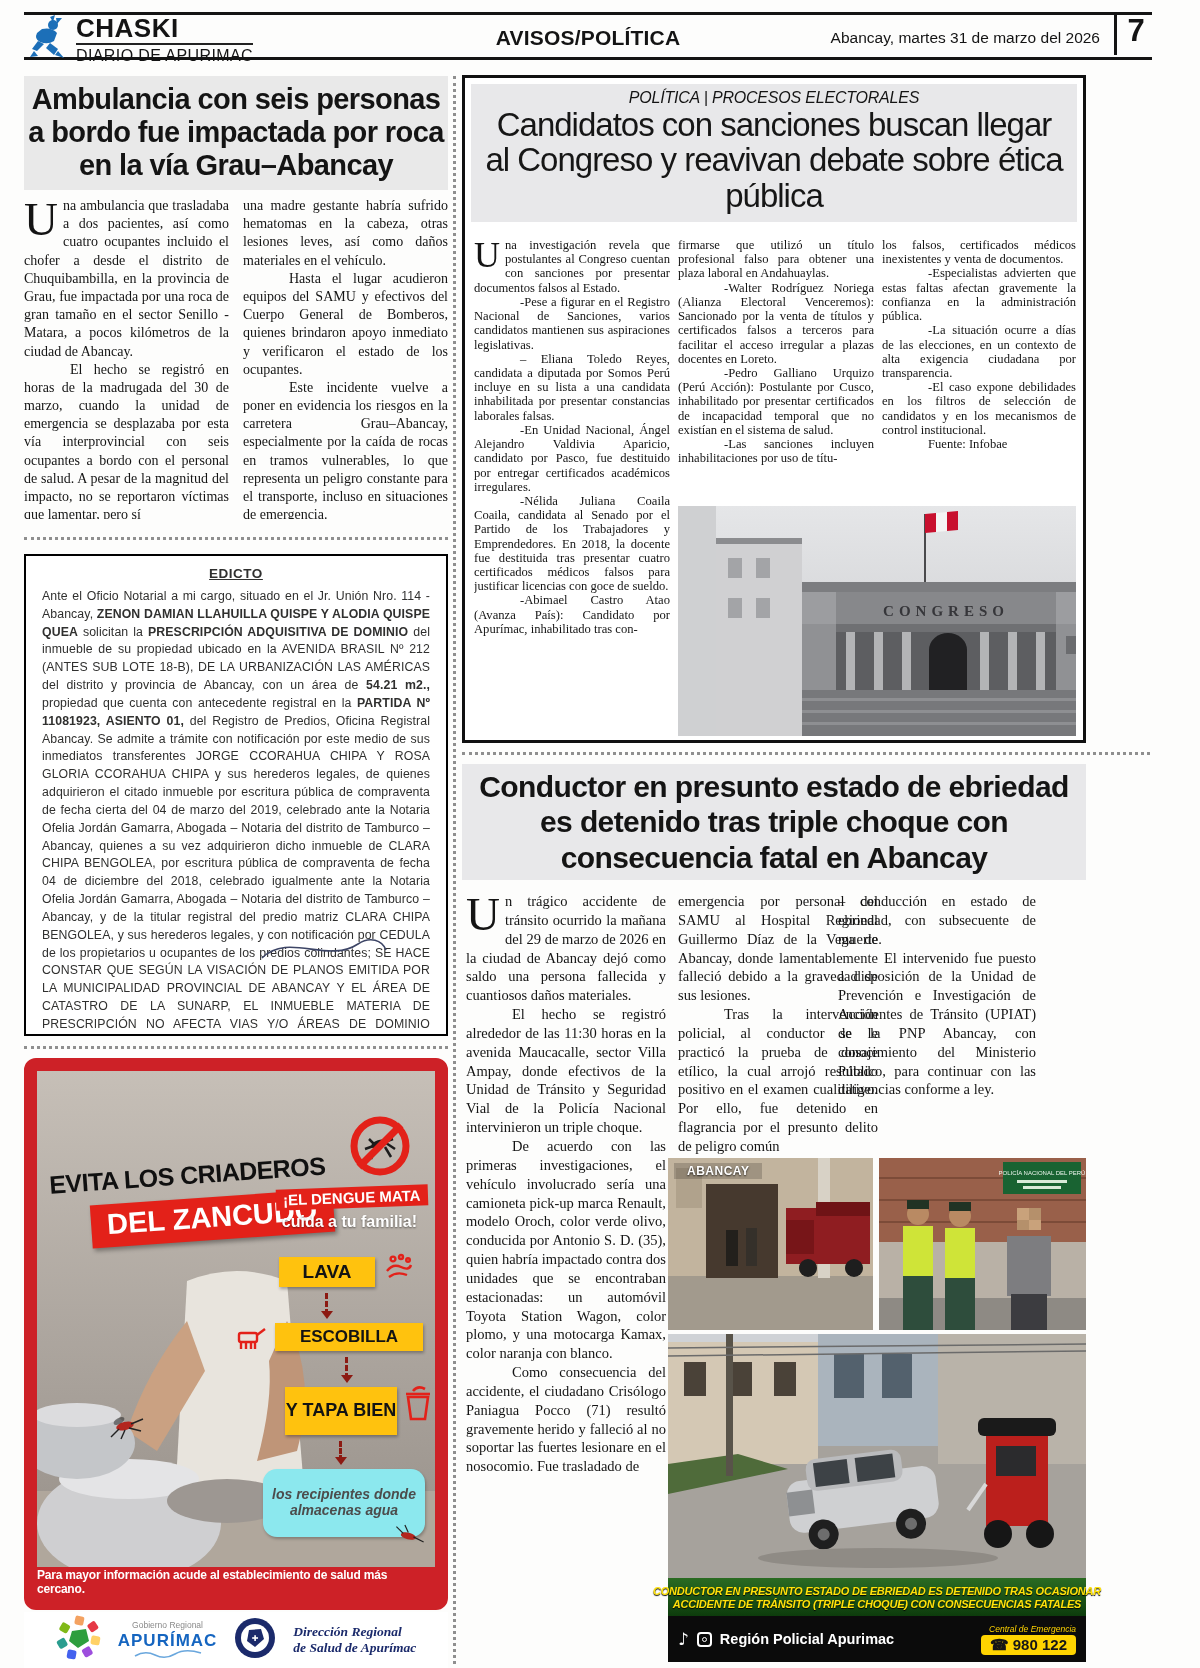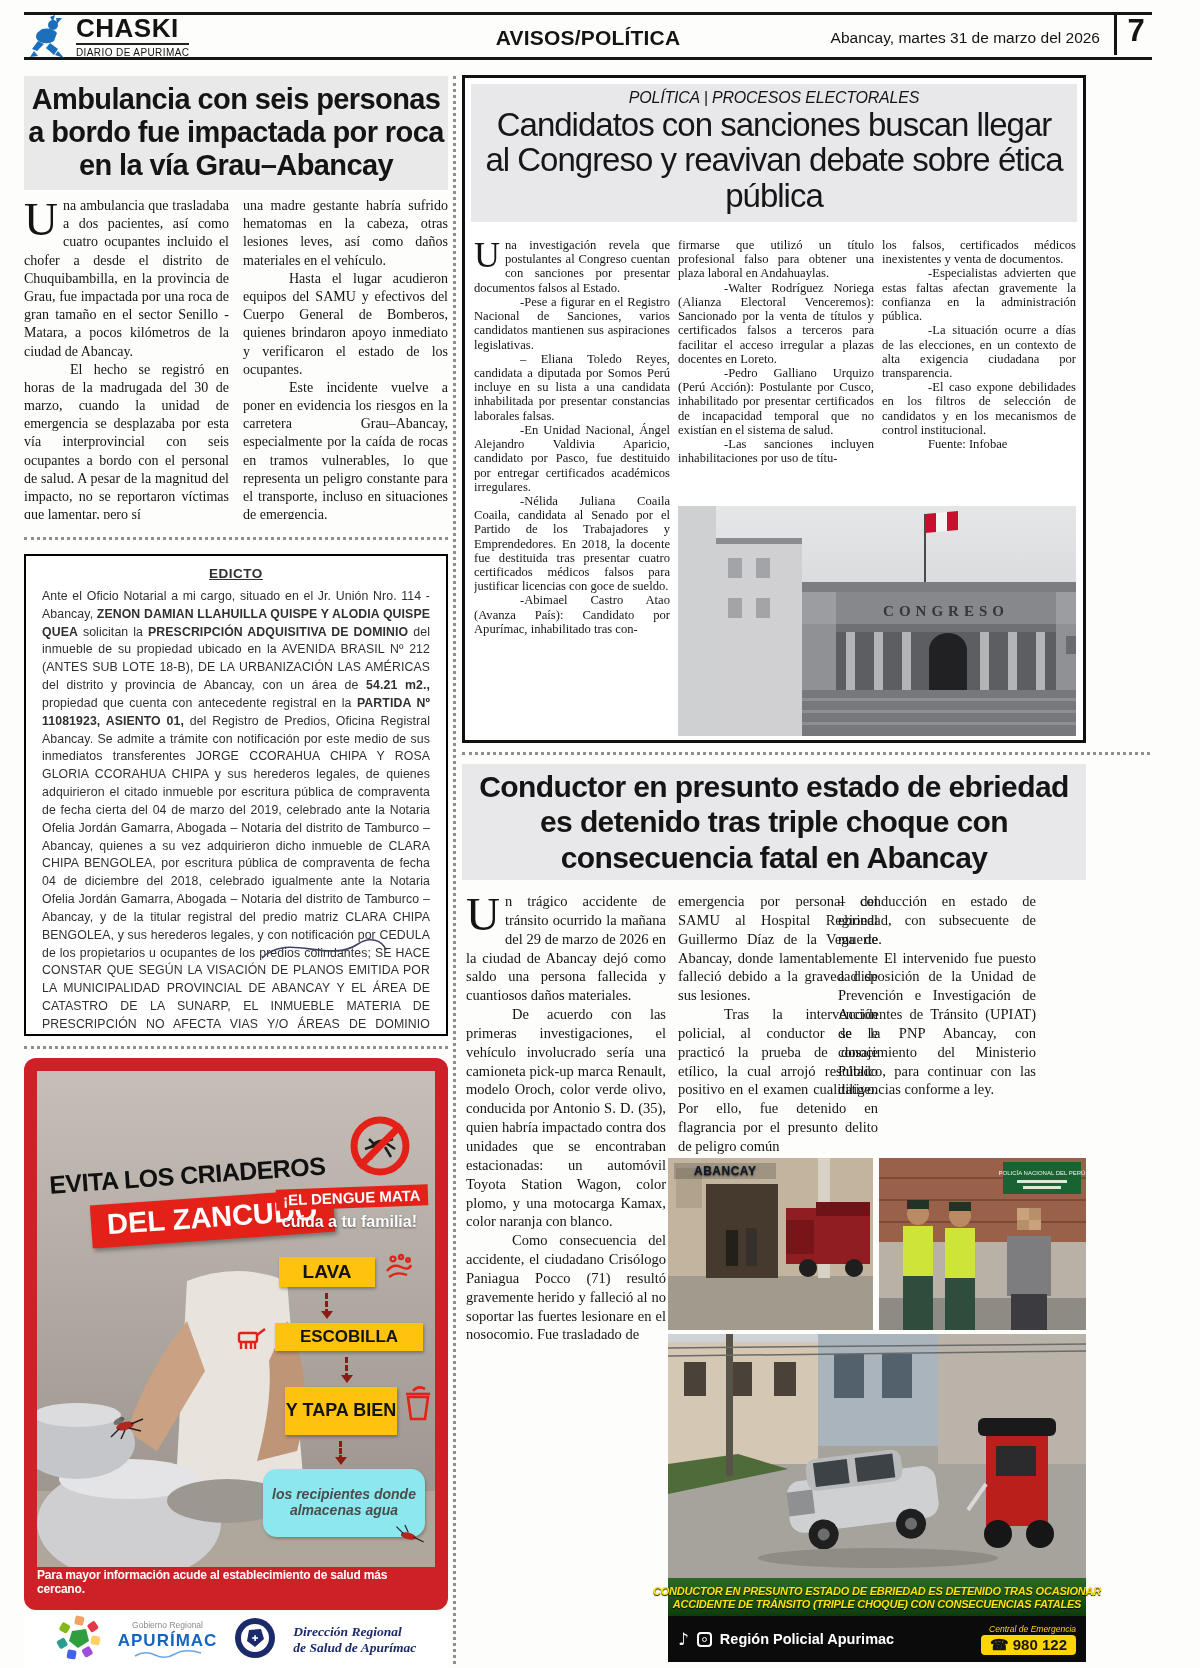--- a/index.html
+++ b/index.html
@@ -6,21 +6,21 @@
   html,body { background:#9a9a9a; }
   .page { position:relative; width:1200px; height:1668px; margin:0 auto; background:#fdfdfc;
           font-family:"Liberation Serif","DejaVu Serif",serif; color:#141414; overflow:hidden; }
 
   
   .rule { position:absolute; left:24px; width:1128px; height:3px; background:#141414; }
   .rule.top { top:12px; } .rule.bot { top:57px; }
   .brand { position:absolute; left:28px; top:15px; display:flex; align-items:flex-start; gap:6px; }
   .brand-text { font-family:"Liberation Sans",sans-serif; }
   .brand-name { font-size:26px; font-weight:700; letter-spacing:.5px; line-height:1; border-bottom:2px solid #222; padding-bottom:2px; }
-  .brand-tag  { font-size:10px; letter-spacing:.4px; margin-top:2px; }
+  .brand-tag  { font-size:16px; letter-spacing:.4px; margin-top:2px; }
   .section-title { position:absolute; left:24px; top:26px; width:1128px; text-align:center;
                    font-family:"Liberation Sans",sans-serif; font-weight:700; font-size:21px; letter-spacing:.2px; }
   .header-date { position:absolute; left:800px; top:29px; width:300px; text-align:right;
                  font-family:"Liberation Sans",sans-serif; font-size:15.5px; }
   .header-vbar { position:absolute; left:1114px; top:14px; width:3px; height:41px; background:#141414; }
   .page-number { position:absolute; left:1118px; top:13px; width:36px; text-align:center;
                  font-family:"Liberation Sans",sans-serif; font-weight:700; font-size:31px; }
 
   
   .dotted-h { position:absolute; height:0; border-top:3px dotted #8f8f8f; }
@@ -62,23 +62,23 @@
                line-height:1.17; letter-spacing:-.6px; }
   .acc-col { position:absolute; top:892px; font-size:14.5px; line-height:1.3; }
   .acc-col.c1 { left:466px; width:200px; height:770px; }
   .acc-col.c2 { left:678px; width:200px; height:264px; }
   .acc-col.c3 { left:838px; width:198px; height:264px; }
 
   .photo { position:absolute; overflow:hidden; background:#888; }
   .ph1 { left:668px; top:1158px; width:205px; height:172px; }
   .ph2 { left:879px; top:1158px; width:207px; height:172px; }
   .ph3 { left:668px; top:1334px; width:418px; height:244px; }
-  .ph-label { position:absolute; left:6px; top:5px; color:#0f172a; font-family:"Liberation Sans",sans-serif;
+  .ph-label { position:absolute; left:6px; top:5px; color:#ffffff; font-family:"Liberation Sans",sans-serif;
               font-weight:700; font-size:12px; letter-spacing:.5px; text-shadow:0 1px 2px rgba(0,0,0,.8);
-              background:rgba(0,0,0,.18); padding:1px 20px; }
+              background:rgba(0,0,0,.18); padding:1px 13px; }
   .acc-caption { position:absolute; left:668px; top:1578px; width:418px; height:38px;
                  background:linear-gradient(180deg,#2a6b22,#0d3c0c); display:flex; flex-direction:column;
                  align-items:center; justify-content:center; gap:1px; }
   .acc-caption span { color:#ffe20a; font-family:"Liberation Sans",sans-serif; font-weight:700; font-style:italic;
                       font-size:11px; letter-spacing:-.2px; white-space:nowrap; text-shadow:0 1px 1px #000; }
   .acc-bar { position:absolute; left:668px; top:1616px; width:418px; height:46px; background:#0b0b0b;
              display:flex; align-items:center; padding:0 10px; gap:8px; }
   .soc-ico { color:#fff; font-size:17px; font-family:"DejaVu Sans",sans-serif; }
   .ig-box { width:15px; height:15px; border:2px solid #fff; border-radius:4px; position:relative; }
   .ig-dot { position:absolute; left:3px; top:3px; width:5px; height:5px; border:1.5px solid #fff; border-radius:50%; }
@@ -265,20 +265,21 @@
           <rect x="86" y="216" width="312" height="3" fill="#8e8f92"></rect>
       </svg>
     </div>
   </div>
 
   <div class="acc-band">
     <div class="acc-title">Conductor en presunto estado de ebriedad es detenido tras triple choque con consecuencia fatal en Abancay</div>
   </div>
   <div class="acc-col c1 news-col">
     <p class="first"><span class="dropcap">U</span><span>n trágico accidente de tránsito ocurrido la mañana del 29 de marzo de 2026 en la ciudad de Abancay dejó como saldo una persona fallecida y cuantiosos daños materiales.</span></p>
+    <p>El hecho se registró alrededor de las 11:30 horas en la avenida Maucacalle, sector Villa Ampay, donde efectivos de la Unidad de Tránsito y Seguridad Vial de la Policía Nacional intervinieron un triple choque.</p>
     <p>De acuerdo con las primeras investigaciones, el vehículo involucrado sería una camioneta pick-up marca Renault, modelo Oroch, color verde olivo, conducida por Antonio S. D. (35), quien habría impactado contra dos unidades que se encontraban estacionadas: un automóvil Toyota Station Wagon, color plomo, y una motocarga Kamax, color naranja con blanco.</p>
     <p>Como consecuencia del accidente, el ciudadano Crisólogo Paniagua Pocco (71) resultó gravemente herido y falleció al no soportar las fuertes lesionare en el nosocomio. Fue trasladado de</p>
   </div>
   <div class="acc-col c2 news-col">
     <p class="first">emergencia por personal del SAMU al Hospital Regional Guillermo Díaz de la Vega de Abancay, donde lamentablemente falleció debido a la gravedad de sus lesiones.</p>
     <p>Tras la intervención policial, al conductor se le practicó la prueba de dosaje etílico, la cual arrojó resultado positivo en el examen cualitativo. Por ello, fue detenido en flagrancia por el presunto delito de peligro común</p>
   </div>
   <div class="acc-col c3 news-col">
     <p class="first">– conducción en estado de ebriedad, con subsecuente de muerte.</p>
     <p>El intervenido fue puesto a disposición de la Unidad de Prevención e Investigación de Accidentes de Tránsito (UPIAT) de la PNP Abancay, con conocimiento del Ministerio Público, para continuar con las diligencias conforme a ley.</p>

